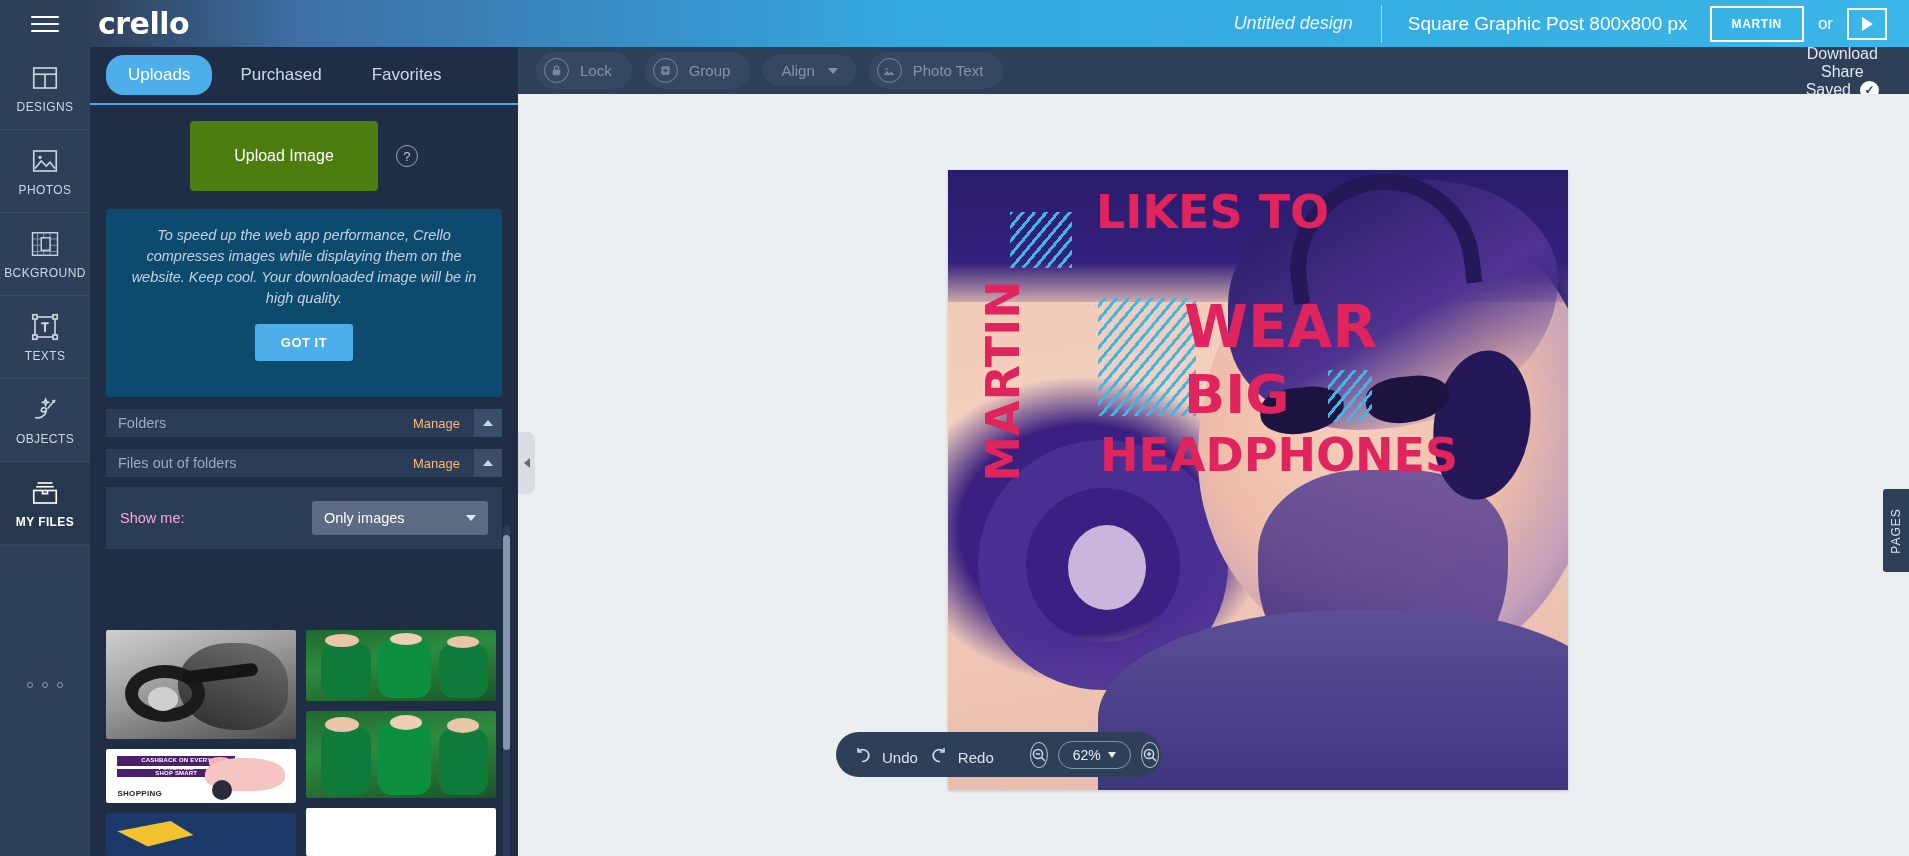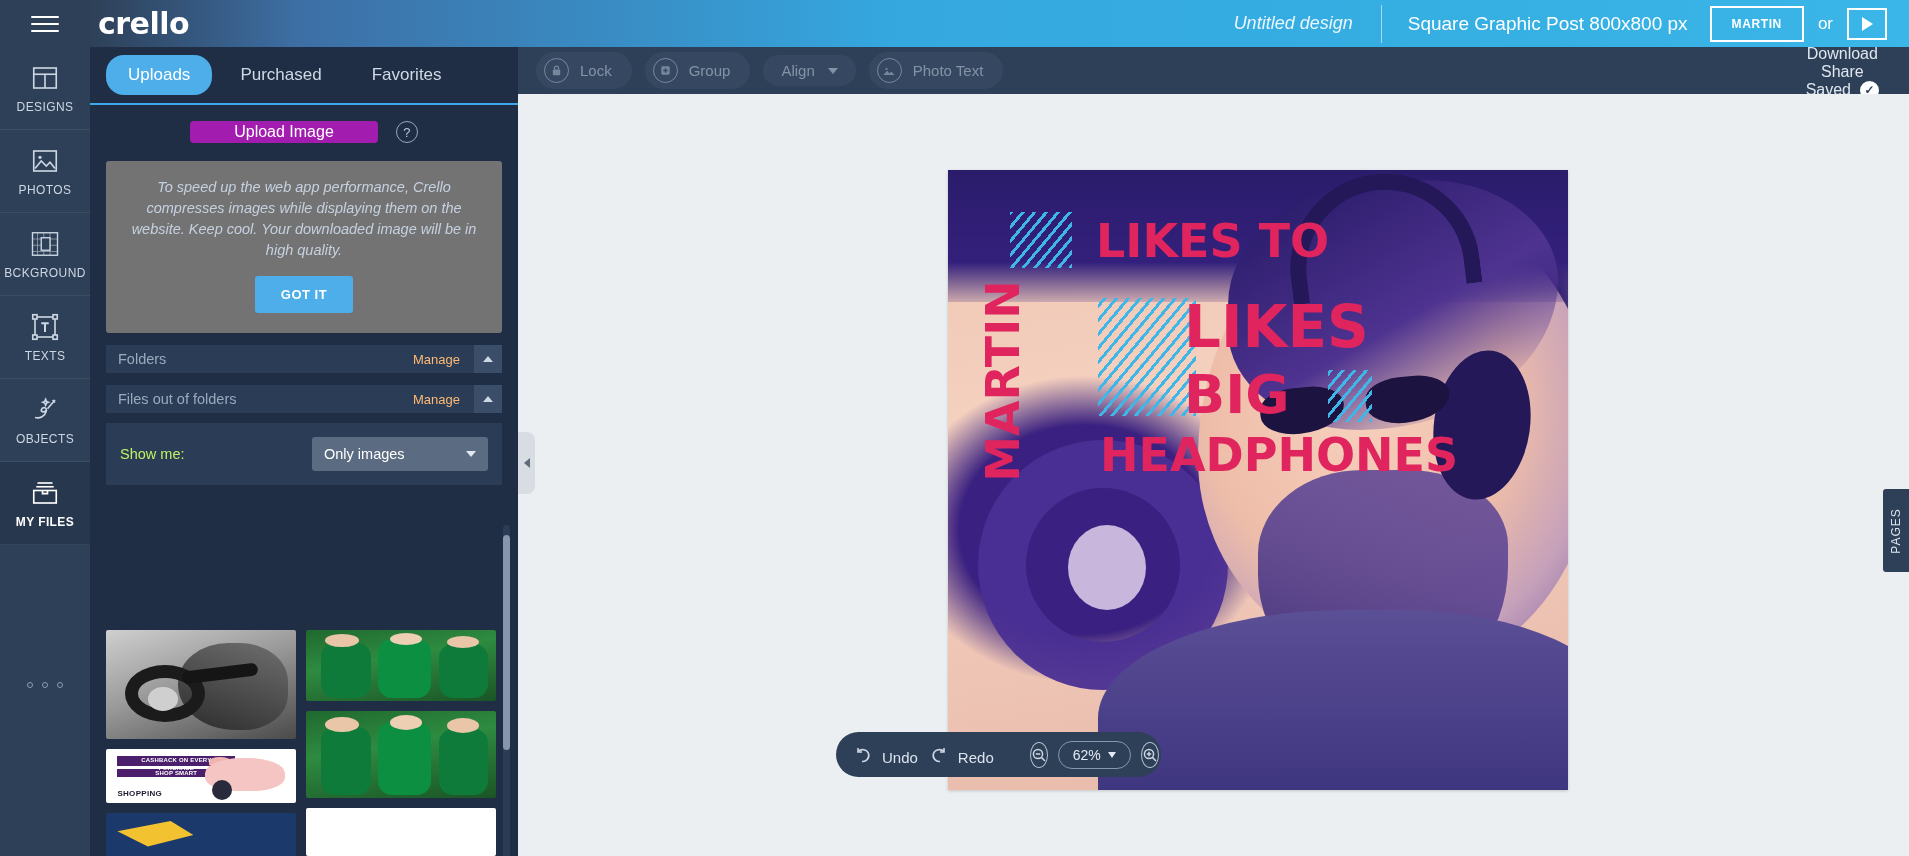--- a/index.html
+++ b/index.html
@@ -85,31 +85,31 @@
     cursor: pointer; white-space: nowrap;
   }
   .tab.active { background: #4eaeea; color: #fff; }
   .panel-body { position:absolute; top:58px; left:0; width:428px; height:751px; }
 
   .upload-row {
     display:flex; align-items:center; justify-content:center; gap: 18px;
     padding: 16px 0 18px 0;
   }
   .upload-btn {
-    background: #a21caf; color:#fff; font-size:16px; border:none; border-radius: 4px;
-    padding: 2px 44px; cursor:pointer; font-family:"Liberation Sans", sans-serif;
+    background: #4d7c0f; color:#fff; font-size:16px; border:none; border-radius: 4px;
+    padding: 26px 44px; cursor:pointer; font-family:"Liberation Sans", sans-serif;
   }
   .help-circle {
     width:22px;height:22px;border-radius:50%;border:1.5px solid #97a5b8;
     color:#bcc8d8;font-size:13px;display:flex;align-items:center;justify-content:center;
     cursor:pointer;
   }
 
   .notice {
-    margin: 0 16px; background: #737373; border-radius: 3px; padding: 16px 22px 20px 22px;
+    margin: 0 16px; background: #0c4a6e; border-radius: 3px; padding: 16px 22px 36px 22px;
     text-align:center;
   }
   .notice p {
     color:#c6d1e0; font-size: 14.5px; font-style: italic; line-height: 1.45;
   }
   .gotit {
     margin-top: 15px; background: #4eaeea; border:none; color:#fff; font-size:13px;
     font-weight:bold; letter-spacing:.5px; padding: 11px 26px; border-radius:3px; cursor:pointer;
     font-family:"Liberation Sans", sans-serif;
   }
@@ -130,21 +130,21 @@
     display:flex; align-items:center; gap:14px; padding: 14px 0 14px 22px;
     cursor:pointer;
   }
   .folder-ico { width:26px; height:21px; position:relative; }
   .folder-label { color:#e2e8f1; font-size:17px; }
 
   .showme {
     margin: 10px 16px 0 16px; background:#2b3d56; padding: 14px 14px;
     display:flex; align-items:center; gap: 14px;
   }
-  .showme-label { color:#bef264; font-size:14.5px; }
+  .showme-label { color:#f9a8d4; font-size:14.5px; }
   .select {
     margin-left: auto; width: 176px; background:#5b6b82; color:#fff; font-size:14.5px;
     padding: 9px 12px; border-radius: 3px; display:flex; align-items:center; cursor:pointer;
   }
   .select .caret { margin-left:auto; width:0;height:0;border-left:5px solid transparent;border-right:5px solid transparent;border-top:6px solid #e2e8f1;}
 
   .thumbs {
     position:absolute; top: 525px; left: 16px; width: 396px; height: 226px;
     display:flex; gap: 10px; overflow:hidden;
   }
@@ -262,21 +262,21 @@
     position:absolute; left: 30px; top: 270px; width: 250px; height: 250px;
     border: 48px solid #4a2f93; border-radius: 50%;
     opacity: .95;
   }
   .ab-hoop-in {
     position:absolute; left: 120px; top: 355px; width: 78px; height: 85px;
     background:#c9b6dc; border-radius: 50%;
   }
   
   .art-txt { position:absolute; color:#e0245e; font-family:"DejaVu Sans", sans-serif; font-weight:bold; letter-spacing:0px; line-height:1; }
-  .art-likes { left: 148px; top: 48px; font-size: 46px; }
+  .art-likes { left: 148px; top: 19px; font-size: 46px; }
   .art-wear  { left: 236px; top: 128px; font-size: 58px; }
   .art-big   { left: 236px; top: 198px; font-size: 54px; }
   .art-head  { left: 152px; top: 262px; font-size: 46px; }
   .art-martin {
     left: -46px; top: 188px; font-size: 46px;
     transform: rotate(-90deg); transform-origin: center;
   }
   .hatch {
     position:absolute;
     background-image: repeating-linear-gradient(-50deg, #3fb6e8 0 3px, rgba(0,0,0,0) 3px 9px);
@@ -605,21 +605,21 @@
         </div>
       <div class="ab-shirt"></div>
     </div>
 
     <div class="hatch hatch-a"></div>
     <div class="hatch hatch-b"></div>
     <div class="hatch hatch-c"></div>
 
     <div class="art-txt art-martin">MARTIN</div>
     <div class="art-txt art-likes">LIKES TO</div>
-    <div class="art-txt art-wear">LIKES</div>
+    <div class="art-txt art-wear">WEAR</div>
     <div class="art-txt art-big">BIG</div>
     <div class="art-txt art-head">HEADPHONES</div>
   </div>
 
   <div class="zoombar">
     <div class="zb-item">
       <svg width="22" height="22" viewBox="0 0 22 22" fill="none" stroke="#cdd7e4" stroke-width="1.6">
         <path d="M6 7.5C9 4.5 15 5 16.5 9.5 18 14 14 18 10 17.5"></path>
           <path d="M6 4v4h4"></path>
       </svg>

